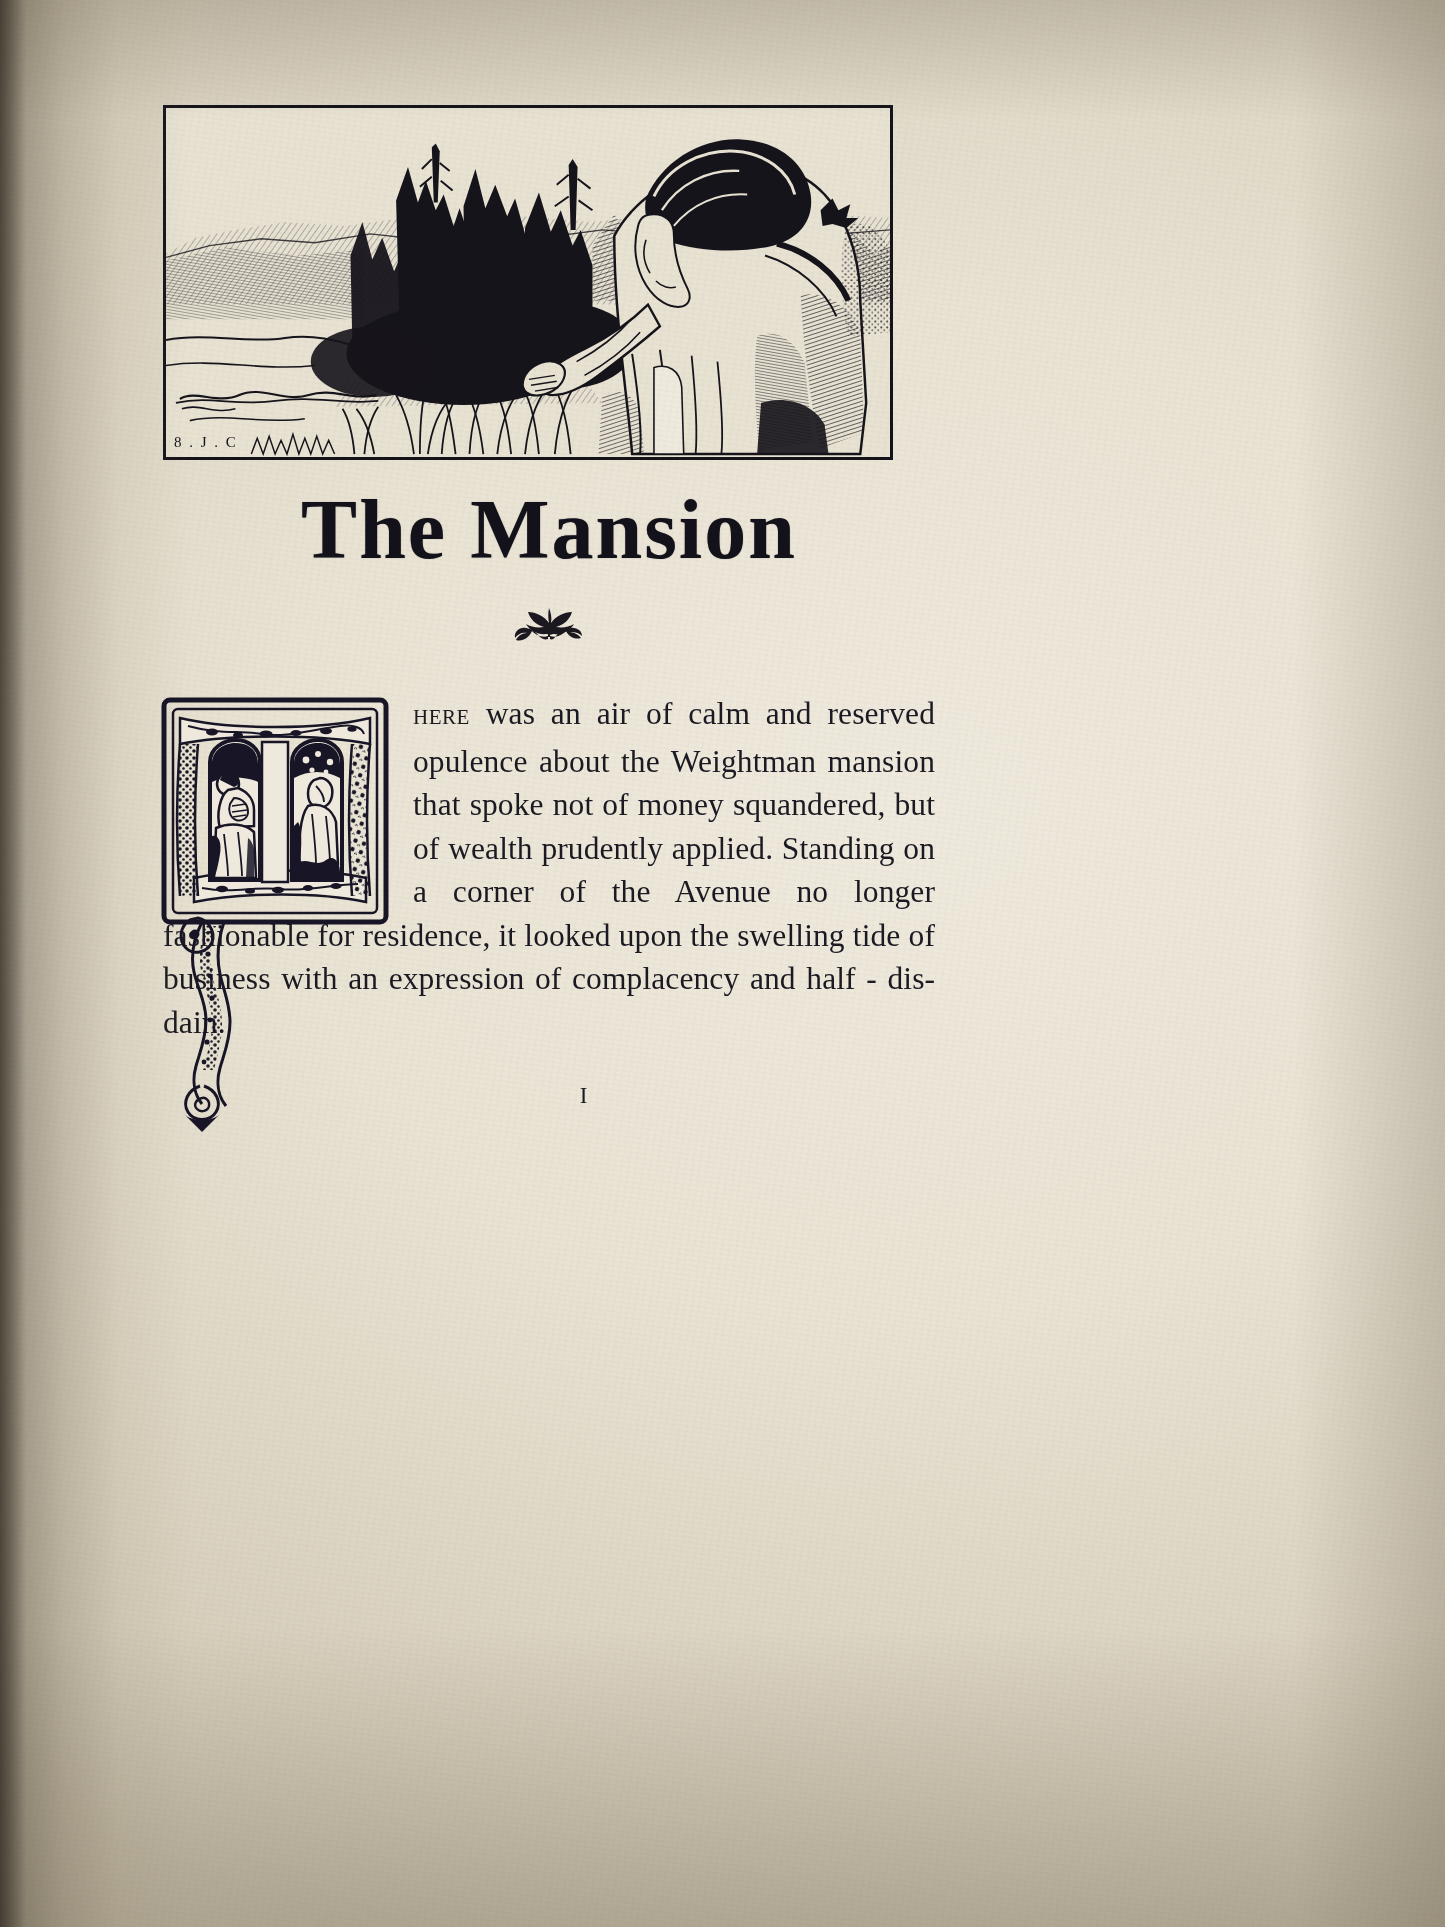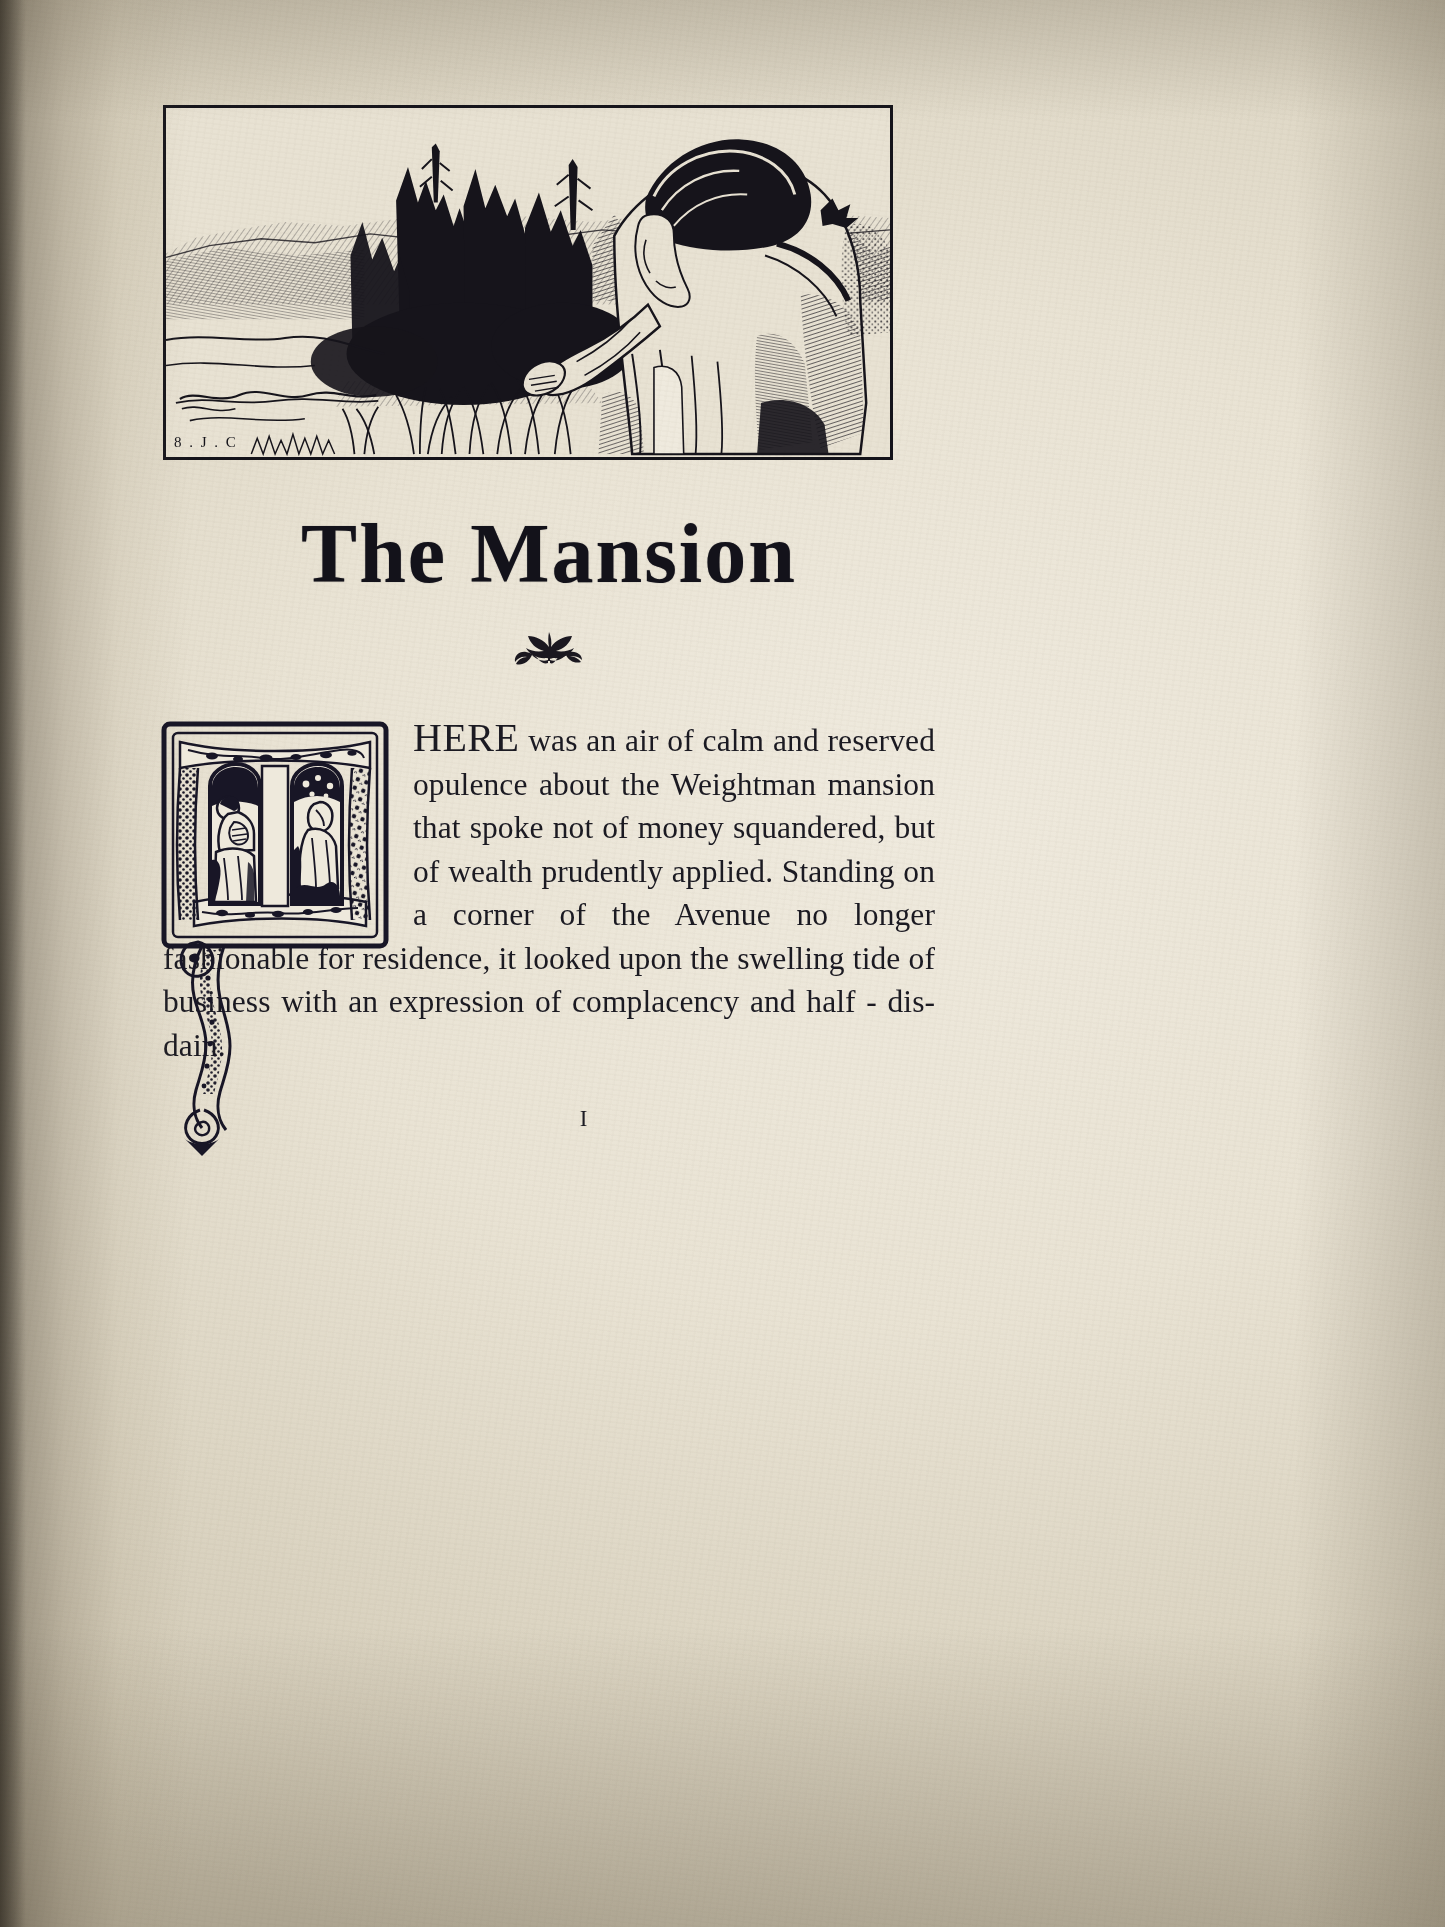--- a/index.html
+++ b/index.html
@@ -84,21 +84,21 @@
   .monogram {
     position: absolute;
     left: 8px; bottom: 6px;
     font-family: "Liberation Serif", serif;
     font-size: 15px; letter-spacing: 2px;
     color: #14131a;
   }
 
   
   .chapter-title {
-    margin-top: 52px;
+    margin-top: 28px;
     text-align: center;
     font-family: "Liberation Serif", "DejaVu Serif", serif;
     font-size: 84px;
     line-height: 1.0;
     font-weight: 700;
     letter-spacing: 2px;
     color: #13121a;
     text-shadow: 0 0 1px rgba(20,18,28,.45);
   }
 
@@ -141,21 +141,21 @@
     shape-outside: inset(0);
   }
   .float-shape2 {
     float: left;
     width: 70px;
     height: 222px;
     clear: left;
   }
 
   .smallcaps-lead {
-    font-size: 40px;
+    font-size: 21px;
     letter-spacing: .5px;
   }
 
   
   .folio {
     margin-top: 30px;
     text-align: center;
     font-size: 23px;
     letter-spacing: 1px;
     color: #1d1c24;

